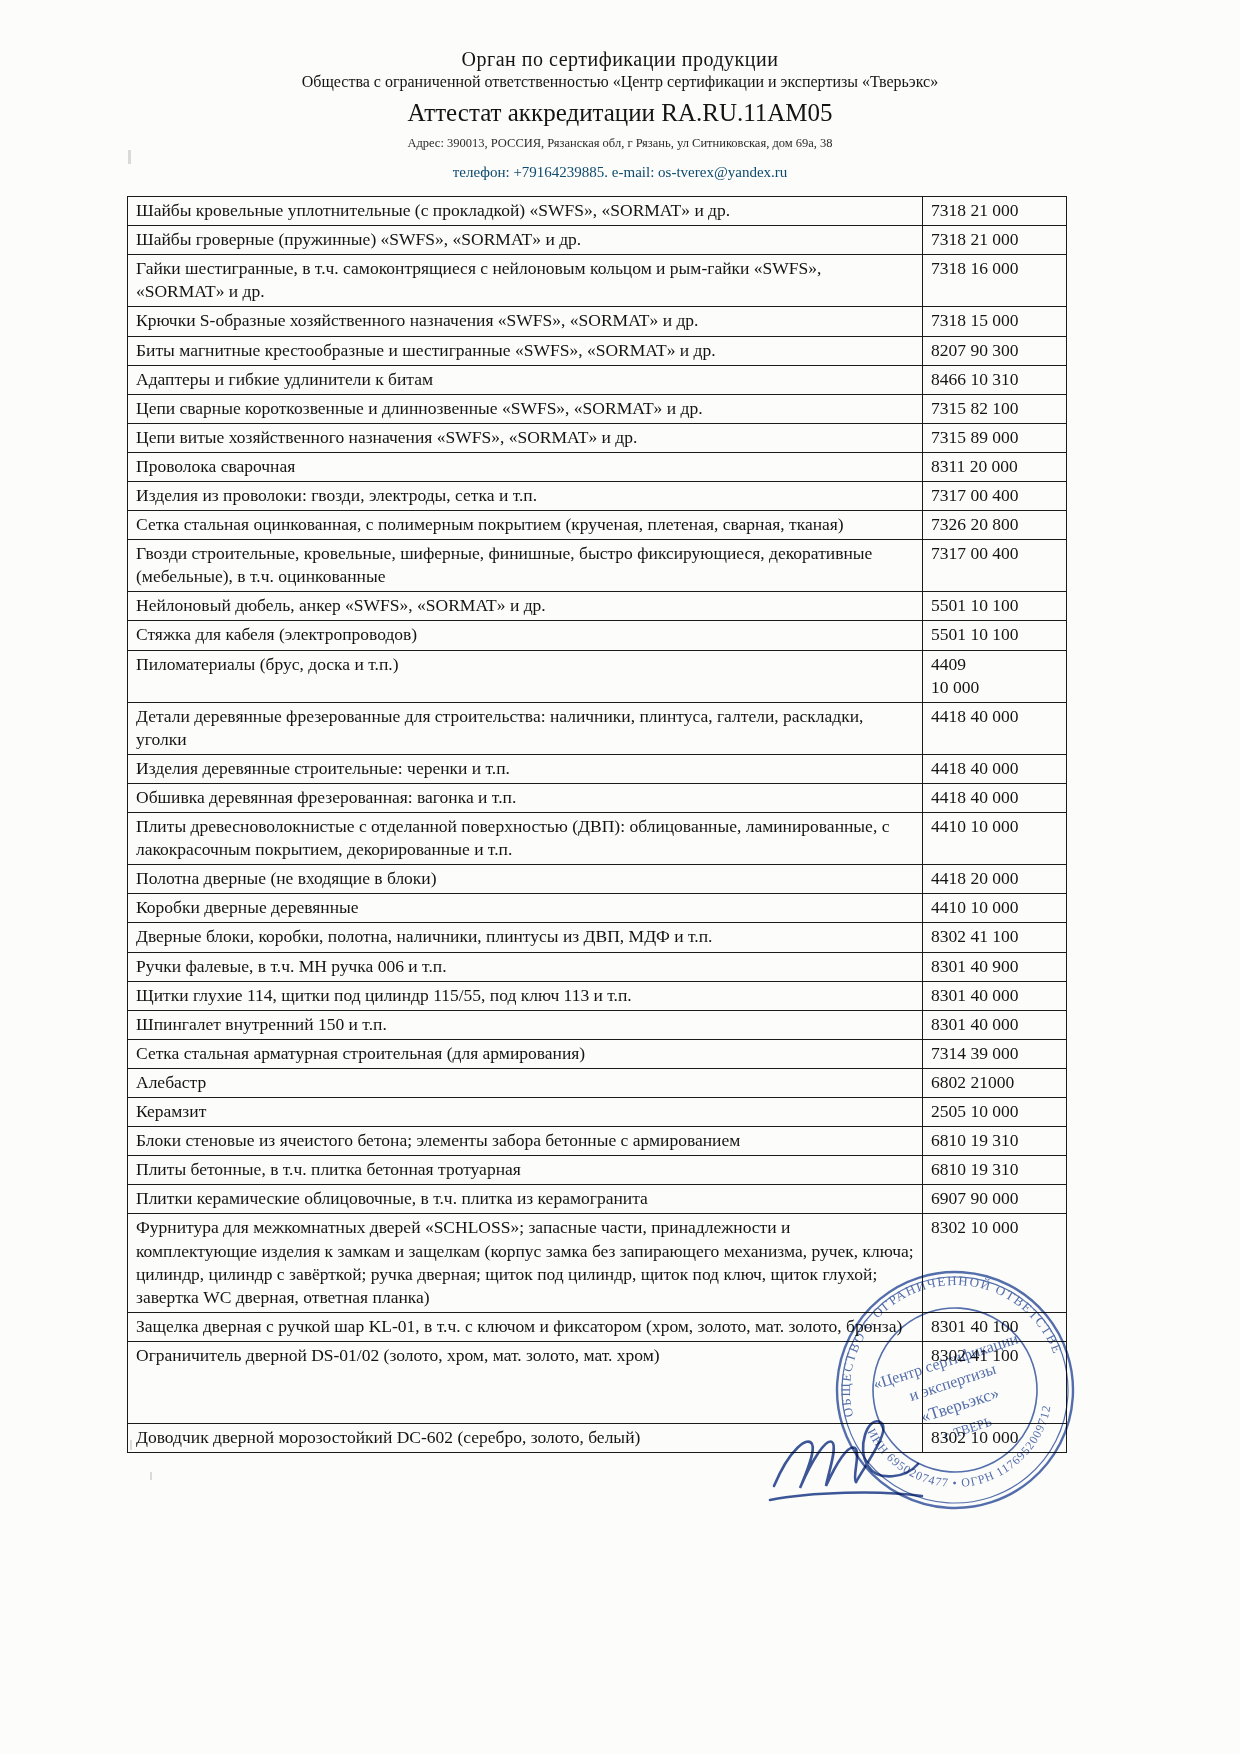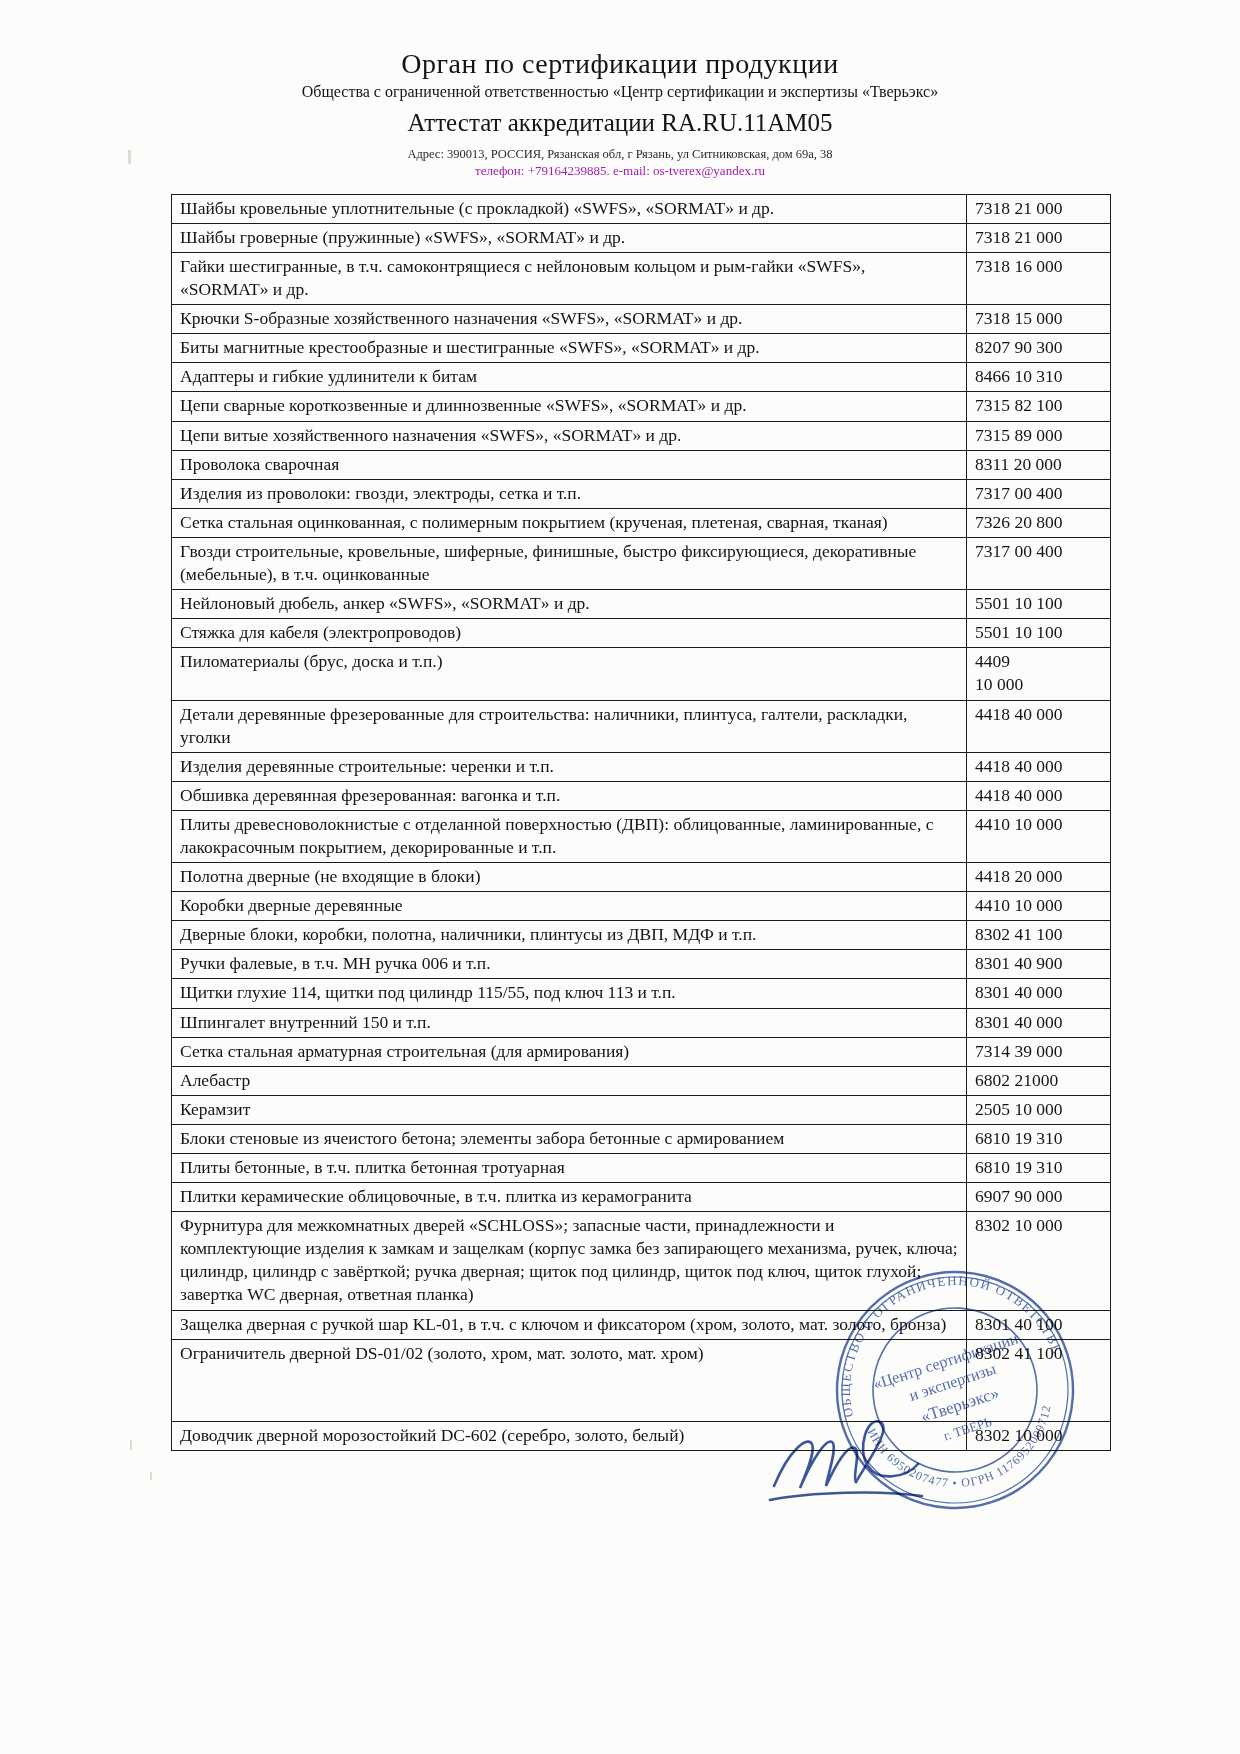--- a/index.html
+++ b/index.html
@@ -15,35 +15,34 @@
     background: #fcfcfa;
     font-family: "Liberation Serif", "DejaVu Serif", serif;
     color: #141414;
     overflow: hidden;
   }
   .header {
     padding-top: 46px;
     text-align: center;
     line-height: 1.3;
   }
-  .header .h1 { font-size: 28px; letter-spacing: 0.5px; }
+  .header .h1 { font-size: 20px; letter-spacing: 0.5px; }
   .header .h2 { font-size: 16px; margin-top: 0; }
   .header .h3 { font-size: 25px; margin-top: 4px; }
   .header .h4 { font-size: 12.5px; margin-top: 6px; color: #2b2b2b; }
-  .header .h5 { font-size: 13px; margin-top: 1px; color: #a21caf; }
+  .header .h5 { font-size: 15px; margin-top: 11px; color: #0c4a6e; }
 
   .table-wrap {
     margin: 14px 0 0 127px;
     width: 905px;
   }
   table.products {
     border-collapse: collapse;
     width: 100%;
     table-layout: fixed;
-    margin-left: 44px;
   }
   table.products td {
     border: 1.6px solid #1b1b1b;
     font-size: 17.5px;
     line-height: 1.32;
     padding: 2px 8px 3px 8px;
     vertical-align: top;
   }
   td.desc { width: 778px; }
   td.code { width: 127px; white-space: pre-line; }

